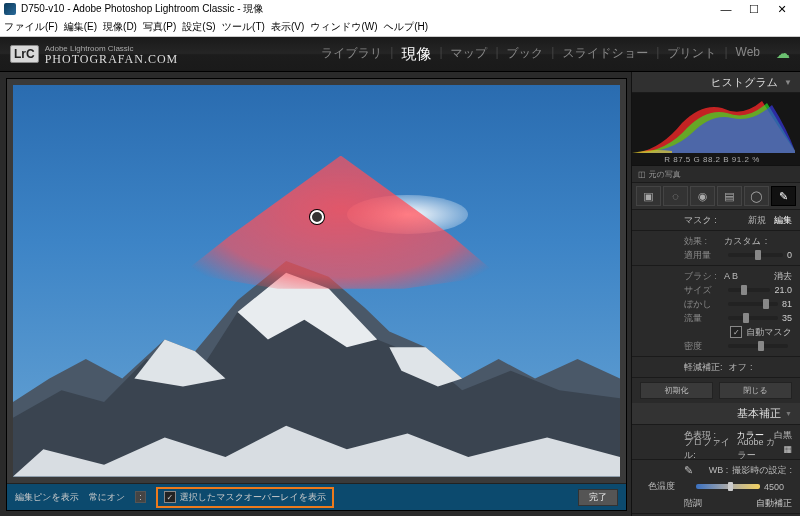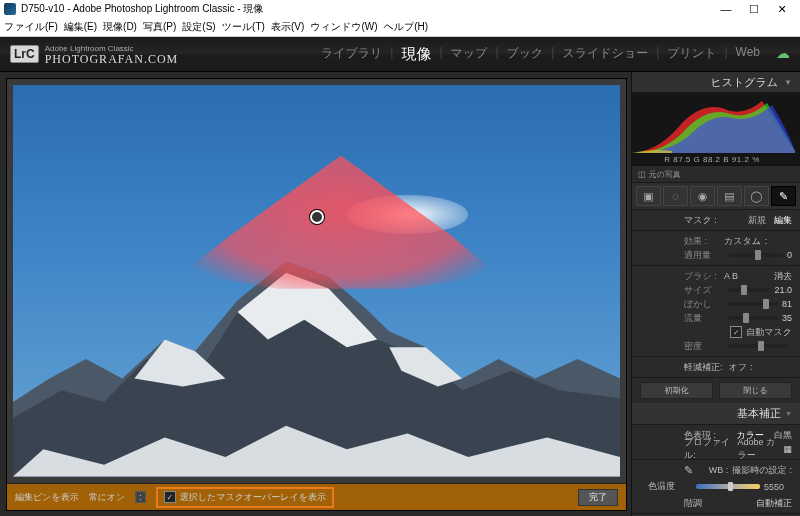--- a/index.html
+++ b/index.html
@@ -111,21 +111,21 @@
   }
   .mask-pin {
     position: absolute; left: 49%; top: 32%;
     width: 10px; height: 10px; border-radius: 50%;
     border: 2px solid #fff; background: #333;
     box-shadow: 0 0 0 1px #000;
   }
   
   
   .canvas-toolbar {
-    height: 26px; background: #a16207;
+    height: 26px; background: #0c4a6e;
     border-top: 1px solid #222;
     display: flex; align-items: center;
     padding: 0 8px; gap: 10px;
     font-size: 9px; color: #ccc;
   }
   .highlighted-option {
     border: 2px solid #ec7a1c;
     padding: 2px 6px;
     display: flex; align-items: center; gap: 4px;
   }
@@ -419,21 +419,21 @@
       <div class="panel-section">
         <div class="row">
           <span style="font-size:11px;">✎</span>
           <span style="margin-left:auto;">WB :</span>
           <span style="margin-left:4px;">撮影時の設定</span>
           <span style="margin-left:3px;">:</span>
         </div>
         <div class="wb-row">
           <span style="width:44px;">色温度</span>
           <div class="grad gradient-y"></div>
-          <span>5550</span>
+          <span>4500</span>
         </div>
         <div class="row">
           <span>階調</span>
           <span class="val">自動補正</span>
         </div>
       </div>
 
     </div>
   </div>
 </div>

